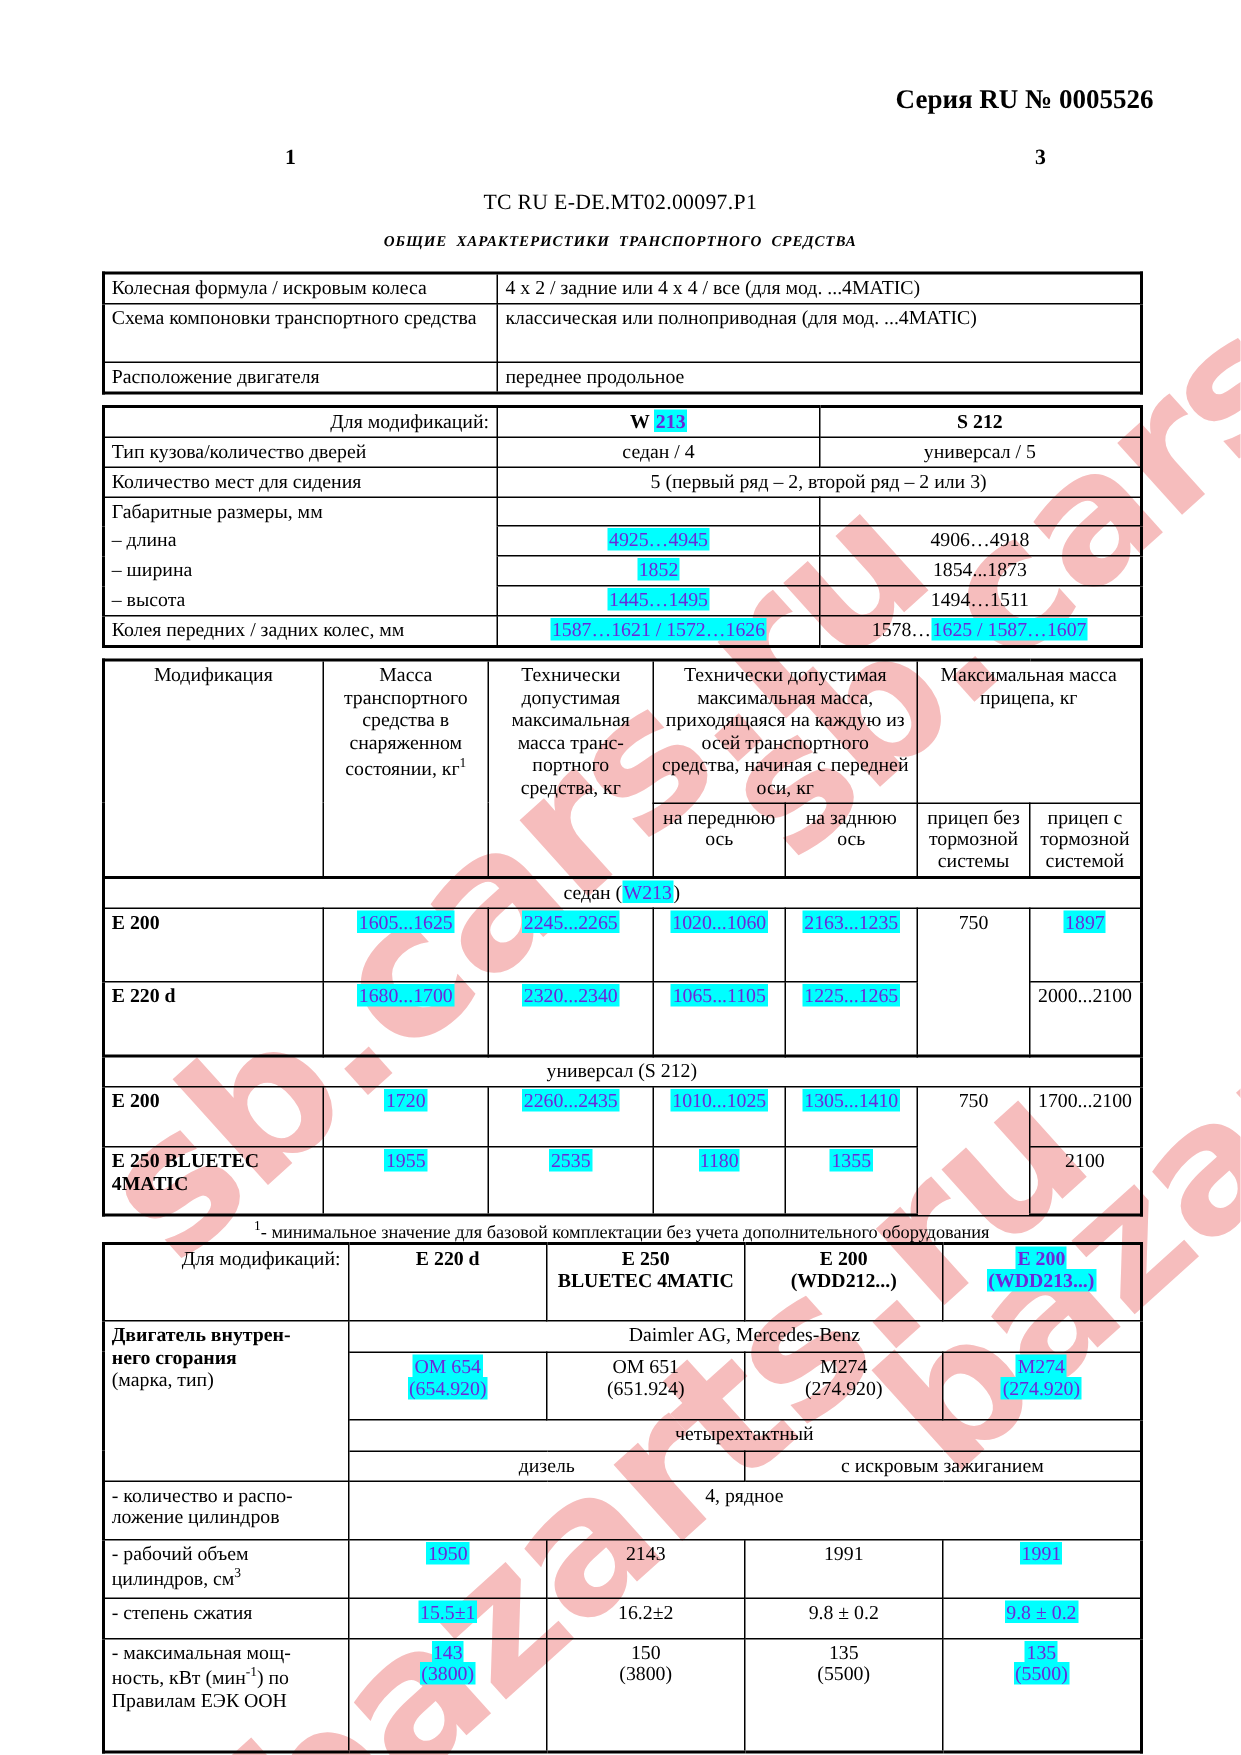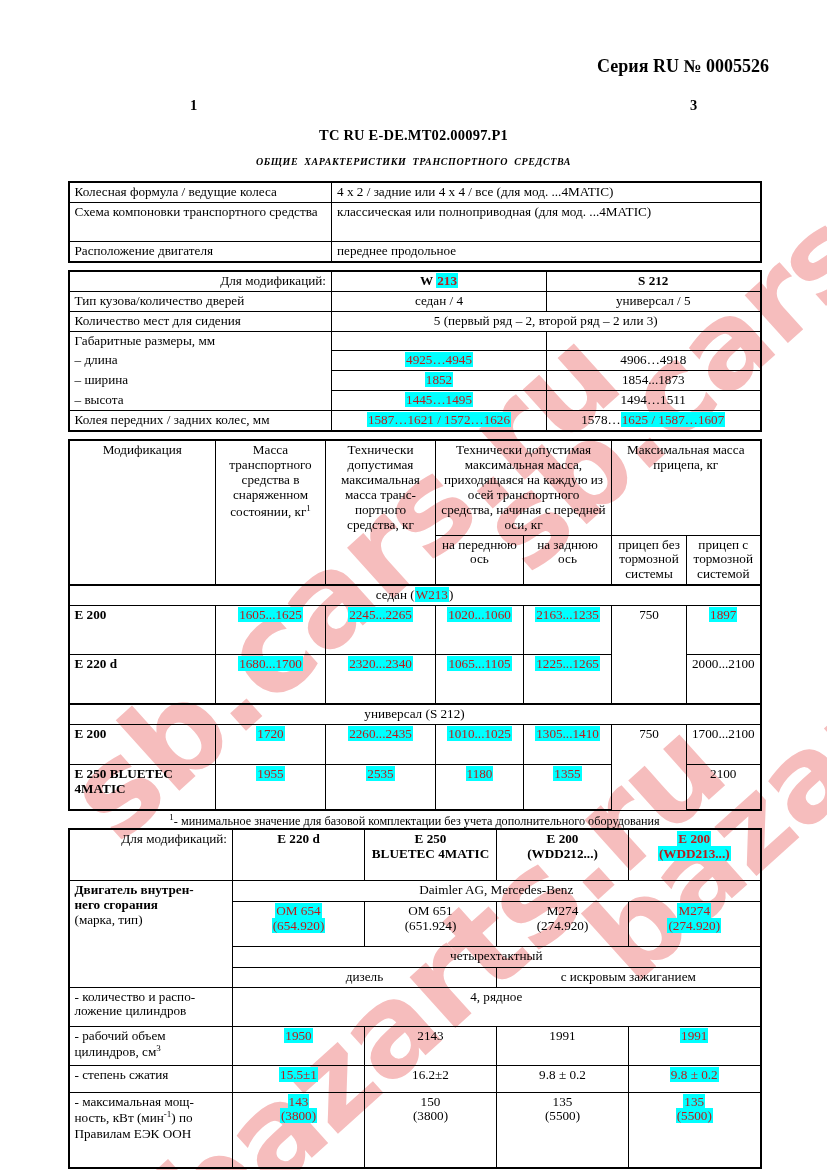--- a/index.html
+++ b/index.html
@@ -60,21 +60,21 @@
     height: 26px;
     margin-top: 20px;
     font-weight: bold;
     font-size: 14.5px;
   }
   .page-num-left  { position: absolute; left: 190px; top: 0; }
   .page-num-right { position: absolute; left: 690px; top: 0; }
 
   .cert-no {
     text-align: center;
-    font-weight: bold;
+    font-weight: normal;
     font-size: 14.5px;
     margin-top: 4px;
     letter-spacing: 0.2px;
   }
   .doc-title {
     text-align: center;
     font-weight: bold;
     font-size: 10px;
     margin-top: 12px;
     margin-bottom: 14px;
@@ -113,21 +113,21 @@
   .tb-left   { border-left-width: 2px !important; }
   .tb-right  { border-right-width: 2px !important; }
   .nb-bottom { border-bottom: none !important; }
   .nb-top    { border-top: none !important; }
 
   .hl {
     background: #00e5ee;
     background: #0ff;
     padding: 0 1px;
   }
-  mark.hl { color: #b91c1c; }
+  mark.hl { color: #6d28d9; }
 
   .sep-gap { height: 7px; }
 
   .footnote {
     position: relative;
     z-index: 10;
     width: 692px;
     margin: 1px auto 0 auto;
     font-size: 12.2px;
     line-height: 1.15;
@@ -161,21 +161,21 @@
   </div>
 
   <div class="tbl-wrap">
     <table class="doc">
       <colgroup>
           <col style="width:263px">
           <col style="width:429px">
         </colgroup>
       <tbody>
         <tr>
-          <td class="lft tb-top tb-left">Колесная формула / ведущие колеса</td>
+          <td class="lft tb-top tb-left">Колесная формула / искровым колеса</td>
           <td class="lft tb-top tb-right">4 х 2 / задние или  4 х 4 / все (для мод. ...4MATIC)</td>
         </tr>
         <tr>
           <td class="lft tb-left" style="height:34px">
             <span>Схема компоновки транспортного средства</span>
           </td>
           <td class="lft tb-right">классическая  или  полноприводная  (для мод. ...4MATIC)</td>
         </tr>
         <tr>
           <td class="lft tb-left tb-bottom">Расположение двигателя</td>

